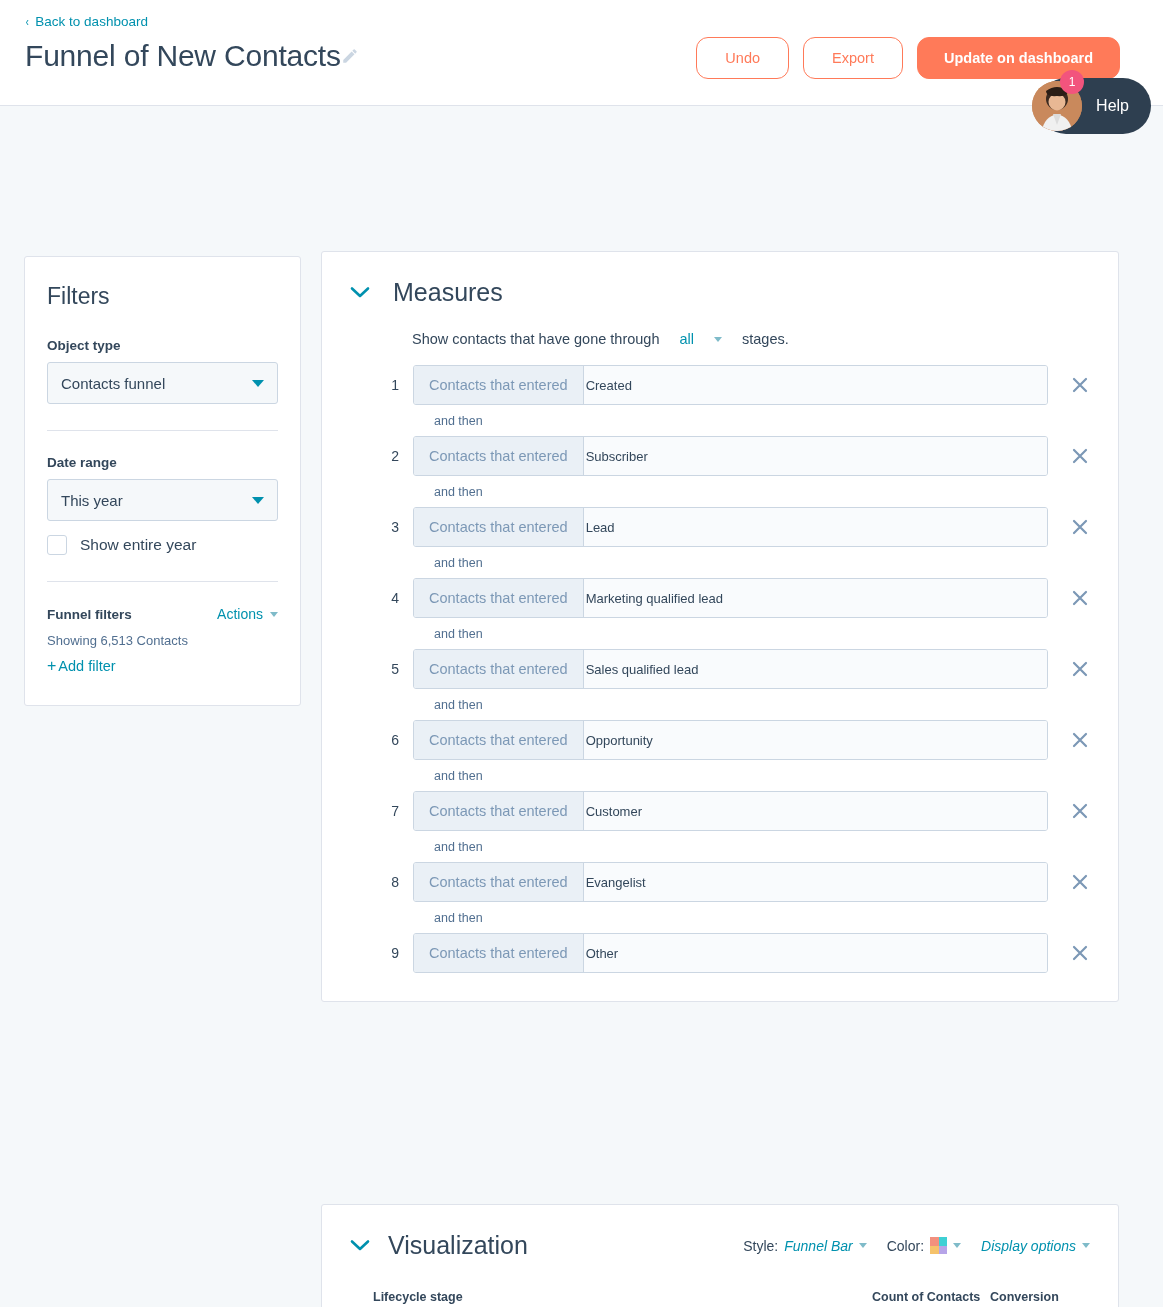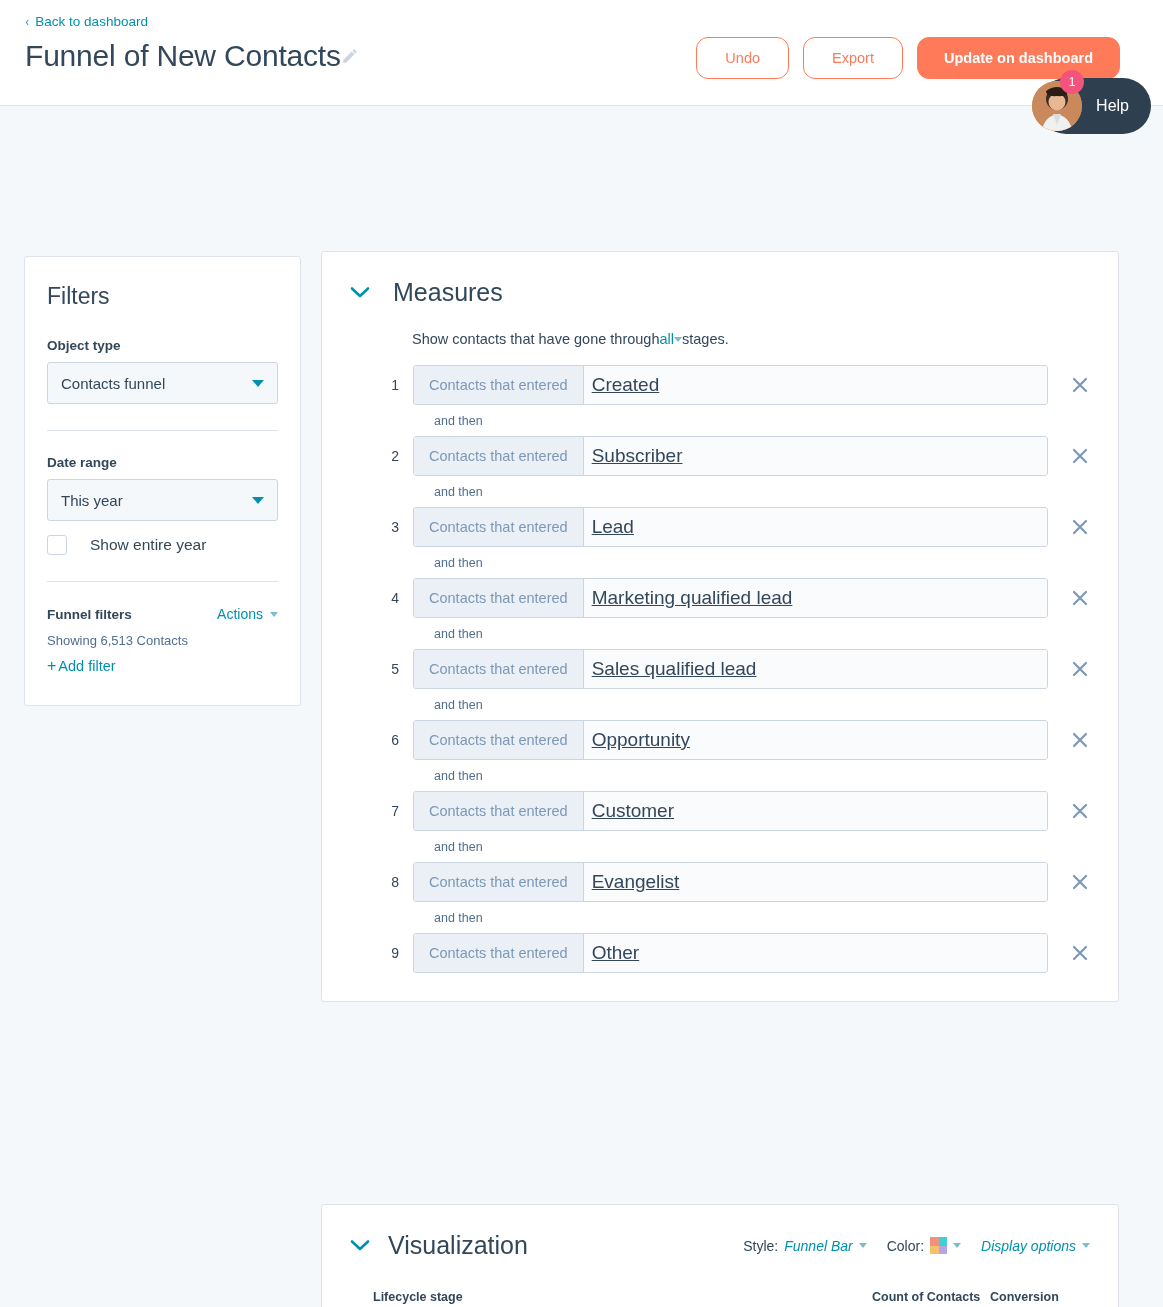--- a/index.html
+++ b/index.html
@@ -147,21 +147,21 @@
     border-top-color: #7fbbc9;
   }
   .divider {
     height: 1px;
     background: #dfe3eb;
     margin: 26px 0 24px 0;
   }
   .checkbox-row {
     display: flex;
     align-items: center;
-    gap: 23px;
+    gap: 13px;
     margin-top: 14px;
   }
   .checkbox {
     width: 20px; height: 20px;
     border: 1px solid #cbd6e2;
     border-radius: 3px;
     background: #fff;
     cursor: pointer;
     flex: none;
   }
@@ -208,21 +208,21 @@
     font-weight: 300;
     color: #33475b;
   }
   .measures-intro {
     font-size: 14.5px;
     color: #33475b;
     margin-left: 62px;
     margin-bottom: 18px;
     display: flex;
     align-items: center;
-    gap: 0;
+    gap: 20px;
   }
   .link-inline { color: #0091ae; cursor: pointer; }
 
   .measure-row {
     display: flex;
     align-items: center;
     margin-left: 35px;
     gap: 14px;
   }
   .m-index {
@@ -249,25 +249,24 @@
     font-size: 14.5px;
     display: flex;
     align-items: center;
     padding: 0 15px;
     white-space: nowrap;
   }
   .m-value {
     flex: 1;
     display: flex;
     align-items: center;
-    padding: 0 8px;
-    font-size: 19px;
+    padding: 0 2px;
+    font-size: 13px;
     color: #33475b;
     background: #f9fbfd;
-    text-decoration: underline;
   }
   .m-x {
     width: 20px; height: 20px;
     flex: none;
     cursor: pointer;
     margin-left: 8px;
   }
   .and-then {
     font-size: 12.5px;
     color: #516f90;

